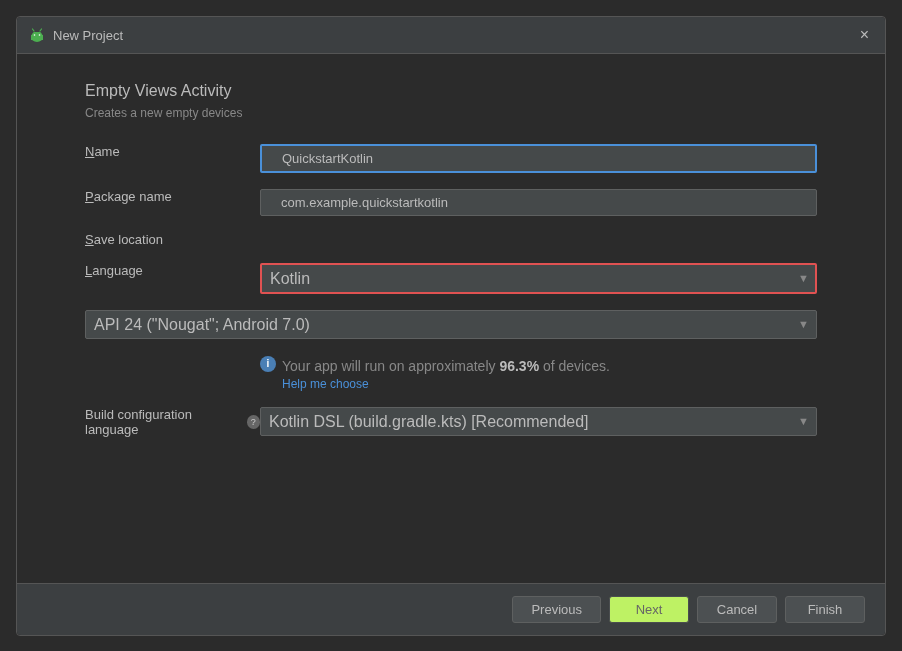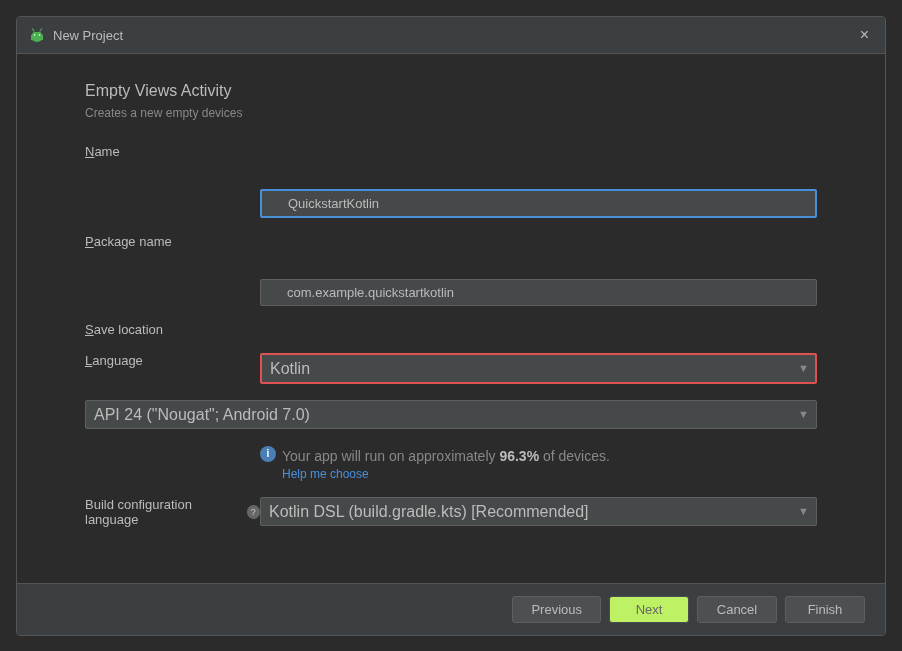--- a/index.html
+++ b/index.html
@@ -98,23 +98,22 @@
       position: relative;
     }
 
     .form-input {
       width: 100%;
       background: #45494a;
       border: 1px solid #5e6060;
       border-radius: 2px;
       color: #bbbbbb;
       font-size: 13px;
-      padding: 5px 26px;
+      padding: 5px 20px;
       outline: none;
-      margin-top: 45px;
     }
 
     .form-input.focused {
       border-color: #4a90d9;
       border-width: 2px;
     }
 
     .form-input-with-btn {
       display: flex;
     }

